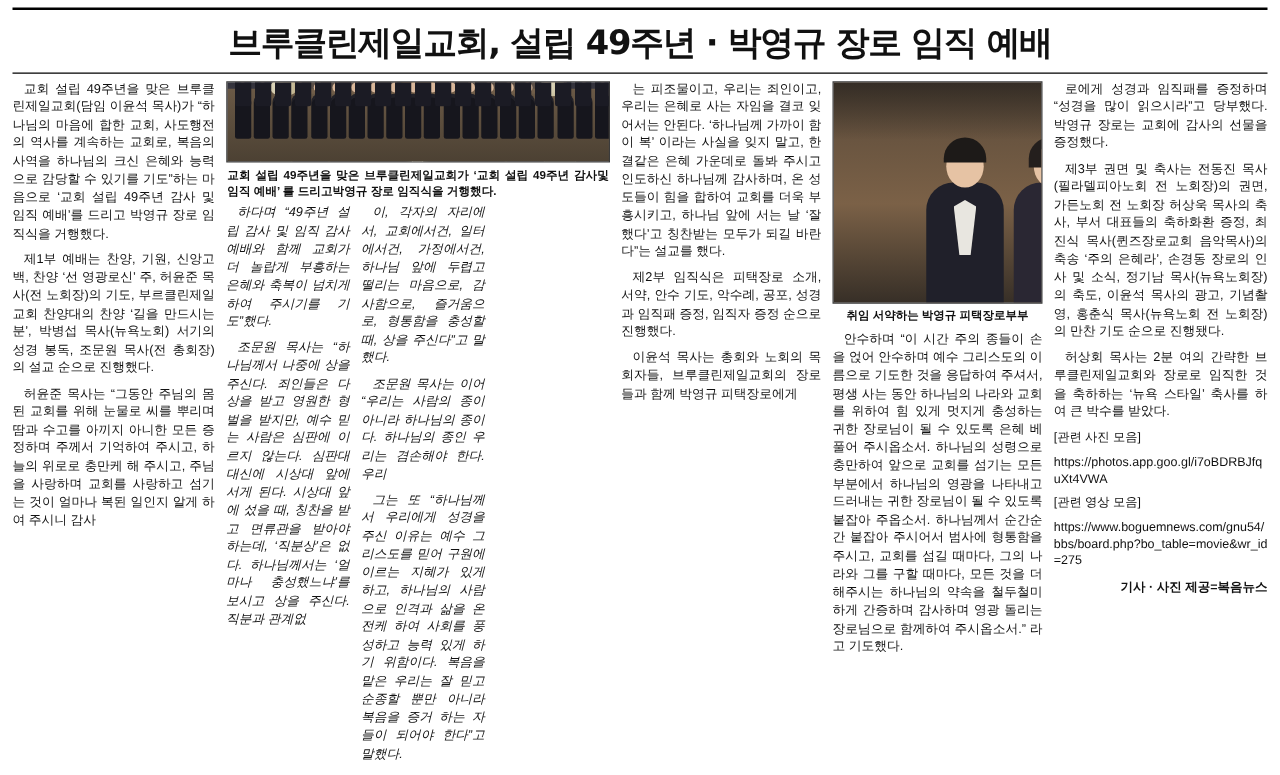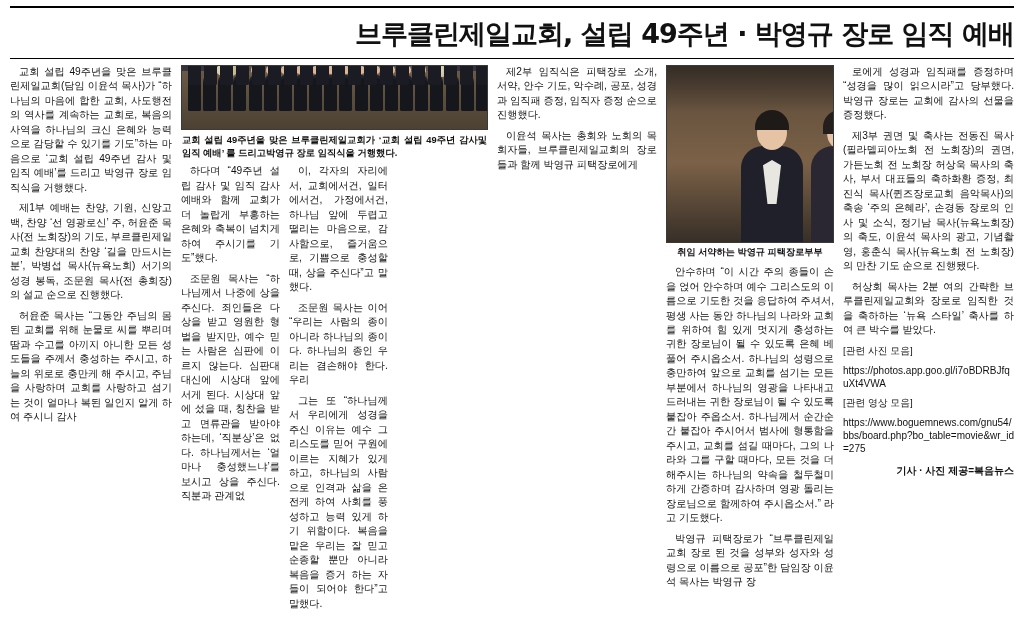--- a/index.html
+++ b/index.html
@@ -20,21 +20,21 @@
   }
   .headline-rule-top {
     border-top: 2px solid #000;
     margin: 0 0 0 0;
   }
   .headline {
     font-family: "DejaVu Sans", sans-serif;
     font-weight: bold;
     font-size: 27px;
     letter-spacing: -1px;
-    text-align: right;
+    text-align: center;
     padding: 8px 0 6px 0;
     white-space: nowrap;
   }
   .headline-rule-bottom {
     border-bottom: 1.5px solid #000;
     margin-bottom: 6px;
   }
   .layout {
     display: flex;
     gap: 9px;
@@ -76,21 +76,21 @@
     font-weight: bold;
     padding: 4px 1px 5px 1px;
     text-align: justify;
     word-break: break-all;
   }
   .sub-cols {
     display: flex;
     gap: 9px;
     flex: 1;
   }
-  .sub-cols .col { width: 99px; font-size: 10.2px; }
+  .sub-cols .col { width: 99px; font-size: 10.2px; font-style: italic; }
 
   
   .right-block {
     width: 348px;
     display: flex;
     gap: 9px;
   }
   .right-col-a { width: 168px; }
   .right-col-b { width: 171px; }
   .photo-right {
@@ -249,21 +249,21 @@
 
   <div class="headline-rule-top"></div>
   <div class="headline">브루클린제일교회, 설립 49주년 · 박영규 장로 임직 예배</div>
   <div class="headline-rule-bottom"></div>
 
   <div class="layout">
 
     <div class="col col1">
       <p>교회 설립 49주년을 맞은 브루클린제일교회(담임 이윤석 목사)가 “하나님의 마음에 합한 교회, 사도행전의 역사를 계속하는 교회로, 복음의 사역을 하나님의 크신 은혜와 능력으로 감당할 수 있기를 기도”하는 마음으로 ‘교회 설립 49주년 감사 및 임직 예배’를 드리고 박영규 장로 임직식을 거행했다.</p>
       <p>제1부 예배는 찬양, 기원, 신앙고백, 찬양 ‘선 영광로신’ 주, 허윤준 목사(전 노회장)의 기도, 부르클린제일교회 찬양대의 찬양 ‘길을 만드시는 분’, 박병섭 목사(뉴욕노회) 서기의 성경 봉독, 조문원 목사(전 총회장)의 설교 순으로 진행했다.</p>
-      <p>허윤준 목사는 “그동안 주님의 몸된 교회를 위해 눈물로 씨를 뿌리며 땀과 수고를 아끼지 아니한 모든 성도들을 주께서 충성하는 주시고, 하늘의 위로로 충만케 해 주시고, 주님을 사랑하며 교회를 사랑하고 섬기는 것이 얼마나 복된 일인지 알게 하여 주시니 감사</p>
+      <p>허윤준 목사는 “그동안 주님의 몸된 교회를 위해 눈물로 씨를 뿌리며 땀과 수고를 아끼지 아니한 모든 증정하며 주께서 기억하여 주시고, 하늘의 위로로 충만케 해 주시고, 주님을 사랑하며 교회를 사랑하고 섬기는 것이 얼마나 복된 일인지 알게 하여 주시니 감사</p>
     </div>
 
     <div class="center-block">
       <div class="photo-main">
         <div class="ph-wall"></div>
         <div class="ph-arch"></div>
         <div class="ph-window l"></div>
         <div class="ph-window r"></div>
         <div class="ph-cross"></div>
         <div class="ph-floor"></div>
@@ -314,28 +314,29 @@
           </div>
       </div>
       <div class="photo-caption">교회 설립 49주년을 맞은 브루클린제일교회가 ‘교회 설립 49주년 감사및 임직 예배’ 를 드리고박영규 장로 임직식을 거행했다.</div>
 
       <div class="sub-cols">
         <div class="col">
           <p>하다며 “49주년 설립 감사 및 임직 감사 예배와 함께 교회가 더 놀랍게 부흥하는 은혜와 축복이 넘치게 하여 주시기를 기도”했다.</p>
           <p>조문원 목사는 “하나님께서 나중에 상을 주신다. 죄인들은 다 상을 받고 영원한 형벌을 받지만, 예수 믿는 사람은 심판에 이르지 않는다. 심판대 대신에 시상대 앞에 서게 된다. 시상대 앞에 섰을 때, 칭찬을 받고 면류관을 받아야 하는데, ‘직분상’은 없다. 하나님께서는 ‘얼마나 충성했느냐’를 보시고 상을 주신다. 직분과 관계없</p>
         </div>
         <div class="col">
-          <p>이, 각자의 자리에서, 교회에서건, 일터에서건, 가정에서건, 하나님 앞에 두렵고 떨리는 마음으로, 감사함으로, 즐거움으로, 기쁨으로 충성할 때, 상을 주신다”고 말했다.</p>
+          <p>이, 각자의 자리에서, 교회에서건, 일터에서건, 가정에서건, 하나님 앞에 두렵고 떨리는 마음으로, 감사함으로, 즐거움으로, 형통함을 충성할 때, 상을 주신다”고 말했다.</p>
           <p>조문원 목사는 이어 “우리는 사람의 종이 아니라 하나님의 종이다. 하나님의 종인 우리는 겸손해야 한다. 우리</p>
           <p>그는 또 “하나님께서 우리에게 성경을 주신 이유는 예수 그리스도를 믿어 구원에 이르는 지혜가 있게 하고, 하나님의 사람으로 인격과 삶을 온전케 하여 사회를 풍성하고 능력 있게 하기 위함이다. 복음을 맡은 우리는 잘 믿고 순종할 뿐만 아니라 복음을 증거 하는 자들이 되어야 한다”고 말했다.</p>
         </div>
       </div>
     </div>
 
     <div class="col">
+      <p>는 피조물이고, 우리는 죄인이고, 우리는 은혜로 사는 자임을 결코 잊어서는 안된다. ‘하나님께 가까이 함이 복’ 이라는 사실을 잊지 말고, 한결같은 은혜 가운데로 돌봐 주시고 인도하신 하나님께 감사하며, 온 성도들이 힘을 합하여 교회를 더욱 부흥시키고, 하나님 앞에 서는 날 ‘잘했다’고 칭찬받는 모두가 되길 바란다”는 설교를 했다.</p>
       <p>제2부 임직식은 피택장로 소개, 서약, 안수 기도, 악수례, 공포, 성경과 임직패 증정, 임직자 증정 순으로 진행했다.</p>
       <p>이윤석 목사는 총회와 노회의 목회자들, 브루클린제일교회의 장로들과 함께 박영규 피택장로에게</p>
     </div>
 
     <div class="right-block">
       <div class="col right-col-a">
         <div class="photo-right">
           <div class="pr-bg"></div>
           <div class="pr-crowdbar"></div>
           <div class="pr-person pr-left">
@@ -345,21 +346,20 @@
             <div class="hair"></div>
           </div>
           <div class="pr-person pr-right">
             <div class="body"></div>
             <div class="head"></div>
             <div class="hair"></div>
           </div>
         </div>
         <div class="photo-right-caption">취임 서약하는 박영규 피택장로부부</div>
         <p>안수하며 “이 시간 주의 종들이 손을 얹어 안수하며 예수 그리스도의 이름으로 기도한 것을 응답하여 주셔서, 평생 사는 동안 하나님의 나라와 교회를 위하여 힘 있게 멋지게 충성하는 귀한 장로님이 될 수 있도록 은혜 베풀어 주시옵소서. 하나님의 성령으로 충만하여 앞으로 교회를 섬기는 모든 부분에서 하나님의 영광을 나타내고 드러내는 귀한 장로님이 될 수 있도록 붙잡아 주옵소서. 하나님께서 순간순간 붙잡아 주시어서 범사에 형통함을 주시고, 교회를 섬길 때마다, 그의 나라와 그를 구할 때마다, 모든 것을 더해주시는 하나님의 약속을 철두철미하게 간증하며 감사하며 영광 돌리는 장로님으로 함께하여 주시옵소서.” 라고 기도했다.</p>
-        <p>박영규 피택장로가 “브루클린제일교회 장로 된 것을 성부와 성자와 성령으로 이름으로 공포”한 담임장 이윤석 목사는 박영규 장</p>
       </div>
 
       <div class="col right-col-b">
         <p>로에게 성경과 임직패를 증정하며 “성경을 많이 읽으시라”고 당부했다. 박영규 장로는 교회에 감사의 선물을 증정했다.</p>
         <p>제3부 권면 및 축사는 전동진 목사(필라델피아노회 전 노회장)의 권면, 가든노회 전 노회장 허상욱 목사의 축사, 부서 대표들의 축하화환 증정, 최진식 목사(퀸즈장로교회 음악목사)의 축송 ‘주의 은혜라’, 손경동 장로의 인사 및 소식, 정기남 목사(뉴욕노회장)의 축도, 이윤석 목사의 광고, 기념촬영, 홍춘식 목사(뉴욕노회 전 노회장)의 만찬 기도 순으로 진행됐다.</p>
         <p>허상회 목사는 2분 여의 간략한 브루클린제일교회와 장로로 임직한 것을 축하하는 ‘뉴욕 스타일’ 축사를 하여 큰 박수를 받았다.</p>
         <p class="no-indent bracket">[관련     사진     모음]</p>
         <p class="no-indent link">https://photos.app.goo.gl/i7oBDRBJfquXt4VWA</p>
         <p class="no-indent bracket">[관련     영상     모음]</p>
         <p class="no-indent link">https://www.boguemnews.com/gnu54/bbs/board.php?bo_table=movie&amp;wr_id=275</p>

